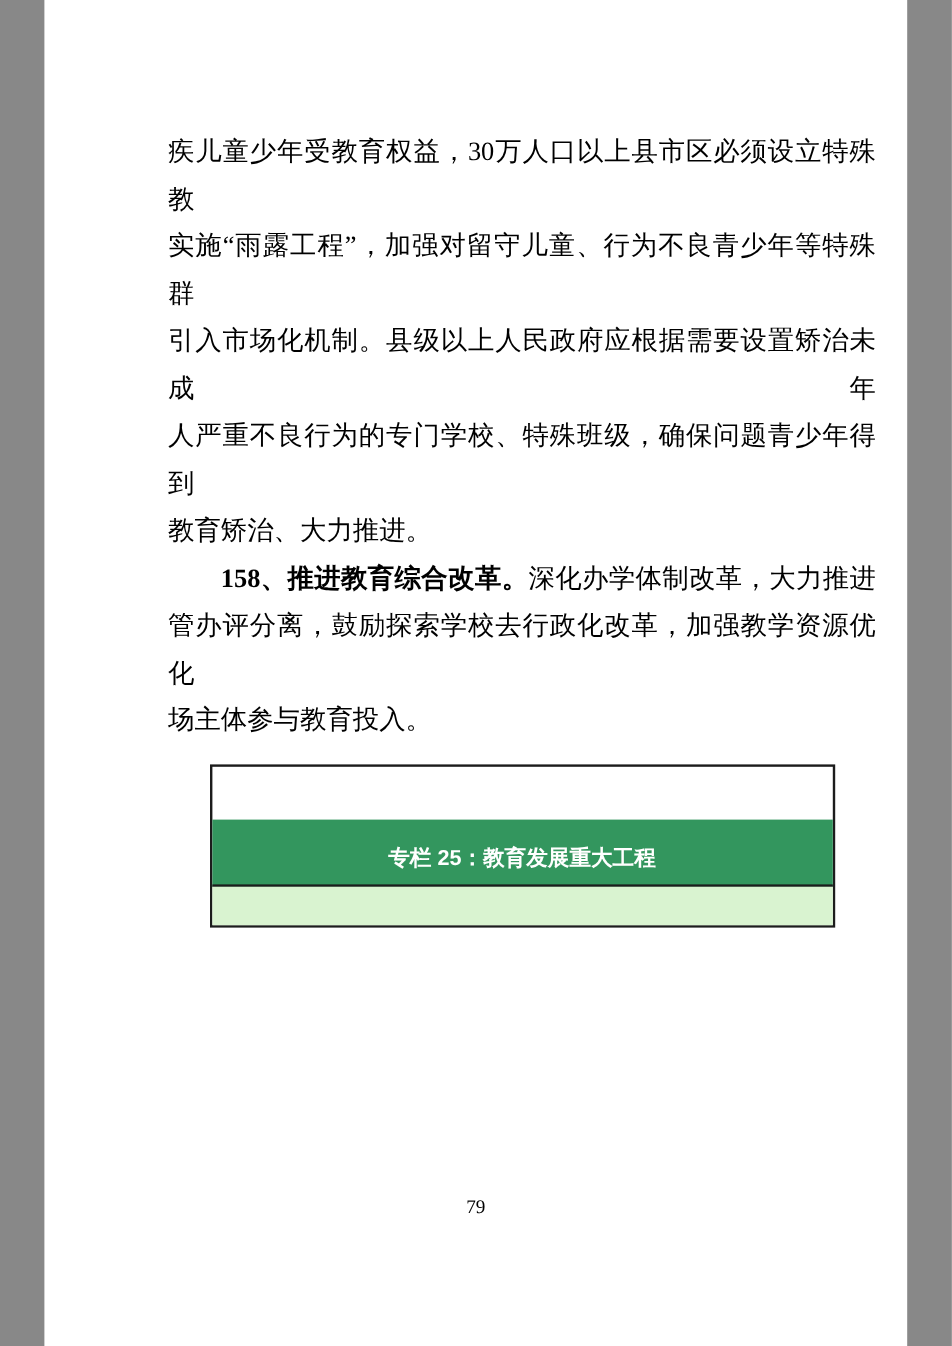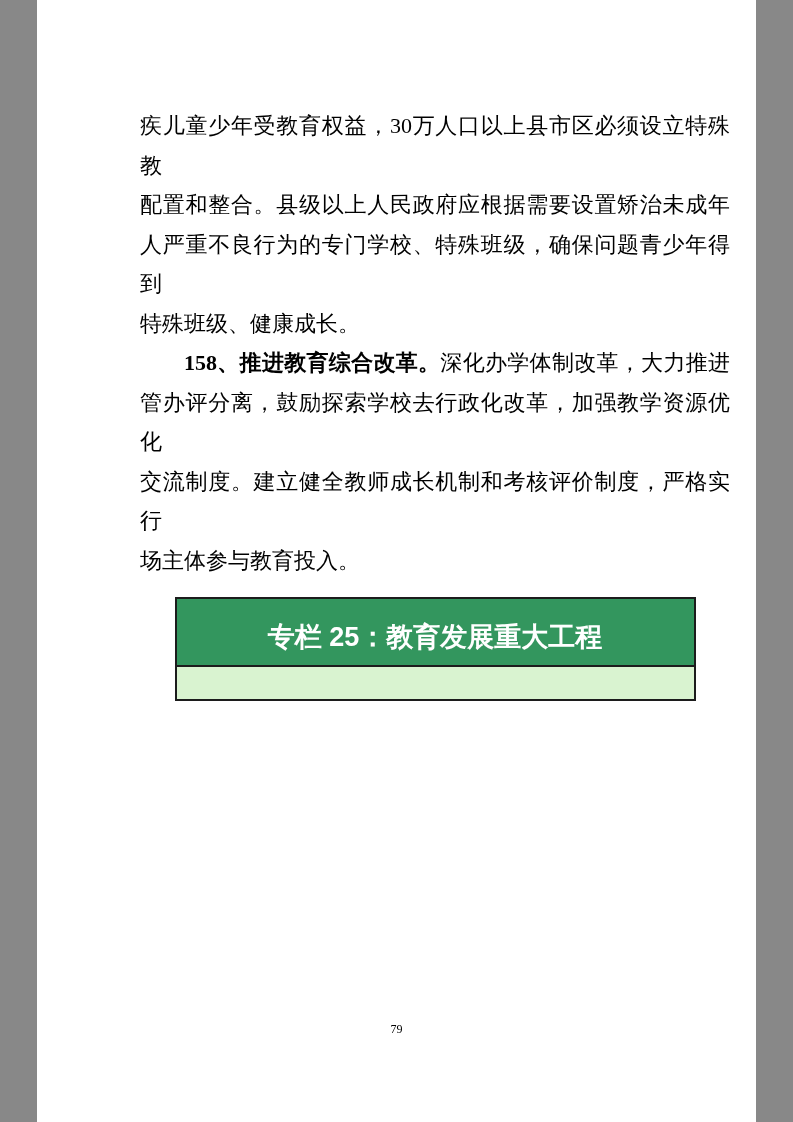--- a/index.html
+++ b/index.html
@@ -46,55 +46,56 @@
     width: 517px;
     margin: 17px auto 0;
     border: 2px solid var(--box-border, #1c1c1c);
   }
   .box-header {
     background: var(--box-header-bg, #33965e);
     border-bottom: 2px solid var(--box-border, #1c1c1c);
     color: var(--box-title-color, #ffffff);
     font-family: "Liberation Sans", "DejaVu Sans", sans-serif;
     font-weight: bold;
-    font-size: 27px;
+    font-size: 18px;
     text-align: center;
     padding: 20px 0 10px;
+    margin-top: 44px;
   }
   .box-body {
     background: var(--box-body-bg, #d9f3d0);
     padding: 15px 17px 17px 16px;
   }
   .footer {
     position: absolute;
-    top: 1022px;
+    top: 998px;
     left: 0;
     width: 100%;
     text-align: center;
-    font-size: 12px;
+    font-size: 16px;
   }
 </style>
 </head>
 <body>
 
 <div class="page">
 
   <div class="text-col">
 
     <div class="para">
       <div class="line">疾儿童少年受教育权益，30万人口以上县市区必须设立特殊教</div>
-      <div class="line">配置和整合。县级以上人民政府应根据需要设置矫治未成年</div>
+      <div class="line">实施“雨露工程”，加强对留守儿童、行为不良青少年等特殊群</div>
+      <div class="line">引入市场化机制。县级以上人民政府应根据需要设置矫治未成年</div>
       <div class="line">人严重不良行为的专门学校、特殊班级，确保问题青少年得到</div>
-      <div class="line short">特殊班级、健康成长。</div>
+      <div class="line short">教育矫治、大力推进。</div>
     </div>
 
     <div class="para">
       <div class="line indent"><span class="lead-serif-bold">158、推进教育综合改革。</span><span>深化办学体制改革，大力推进</span></div>
       <div class="line">管办评分离，鼓励探索学校去行政化改革，加强教学资源优化</div>
-      <div class="line">交流制度。建立健全教师成长机制和考核评价制度，严格实行</div>
       <div class="line short">场主体参与教育投入。</div>
     </div>
 
     <div class="callout-box">
       <div class="box-header">
         <span>专栏 25：教育发展重大工程</span>
       </div>
       <div class="box-body">
 
         

